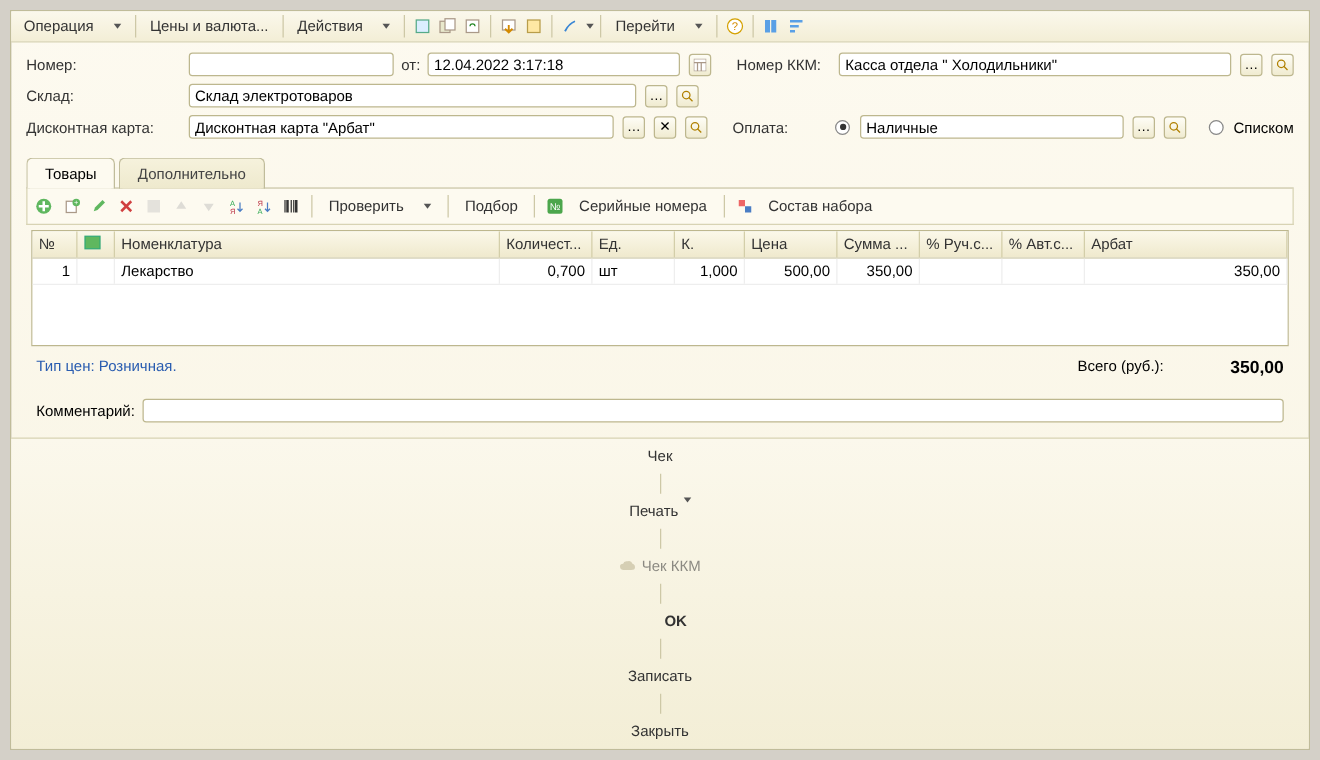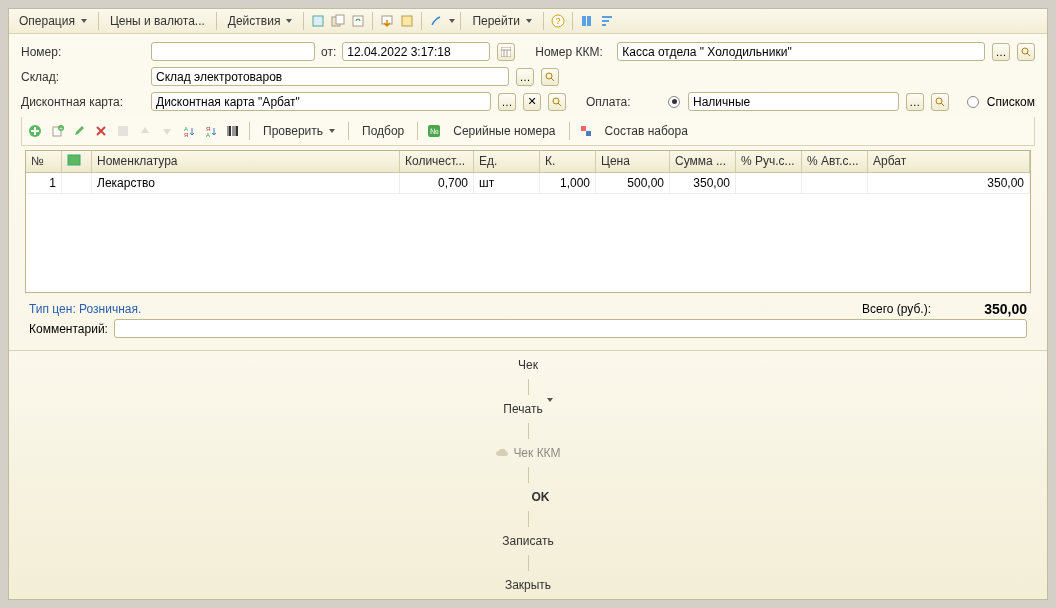--- a/index.html
+++ b/index.html
@@ -29,21 +29,21 @@
     background: linear-gradient(#fbf8ec, #f3eed6);
     gap: 2px;
     flex-wrap: wrap;
   }
   .menu-item {
     padding: 3px 6px;
     color: #333;
     cursor: pointer;
     display: flex;
     align-items: center;
-    gap: 4px;
+    gap: 14px;
   }
   .dropdown-arrow {
     width: 0; height: 0;
     border-left: 3px solid transparent;
     border-right: 3px solid transparent;
     border-top: 4px solid #555;
     margin-left: 2px;
   }
   .toolbar-sep {
     width: 1px;
@@ -162,21 +162,21 @@
     border-right: 1px solid #eee;
     font-size: 12px;
     overflow: hidden;
     white-space: nowrap;
   }
   .right { text-align: right; }
   .footer-info {
     padding: 4px 8px;
     display: flex;
     flex-direction: column;
-    gap: 2px;
+    gap: 18px;
   }
   .footer-row {
     display: flex;
     align-items: center;
     gap: 6px;
   }
   .bottom-bar {
     border-top: 1px solid #d8d3b4;
     padding: 4px 8px;
     display: flex;
@@ -311,21 +311,21 @@
   </div>
 
   <div class="form-body">
 
     <div class="form-row">
       <div class="form-label" style="width:124px">Номер:</div>
       <div class="input-box" style="width:164px">
           <span></span>
         </div>
       <div class="form-label">от:</div>
-      <div class="input-box" style="width:148px">
+      <div class="input-box" style="width:202px">
           <span>12.04.2022  3:17:18</span>
         </div>
       <div class="input-suffix-btn">
           <svg width="10" height="10">
             <rect x="0" y="0" width="10" height="10" fill="#fff" stroke="#a98"></rect>
             <line x1="0" y1="3" x2="10" y2="3" stroke="#a98"></line>
             <line x1="3" y1="3" x2="3" y2="10" stroke="#a98"></line>
             <line x1="6" y1="3" x2="6" y2="10" stroke="#a98"></line>
           </svg>
         </div>
@@ -381,20 +381,24 @@
           <svg width="10" height="10">
             <circle cx="4" cy="4" r="3" fill="none" stroke="#b08000"></circle>
             <line x1="6" y1="6" x2="9" y2="9" stroke="#b08000"></line>
           </svg>
         </div>
       <div style="width:6px"></div>
       <span class="radio"></span>
       <span>Списком</span>
     </div>
 
+    <div class="tabs">
+      <div class="tab active"><span>Товары</span></div>
+      <div class="tab"><span>Дополнительно</span></div>
+    </div>
 
     <div class="grid-toolbar">
       <div class="toolbar-icon">
           <svg width="14" height="14">
             <circle cx="7" cy="7" r="6" fill="#5fb75f"></circle>
             <line x1="7" y1="3" x2="7" y2="11" stroke="#fff" stroke-width="2"></line>
             <line x1="3" y1="7" x2="11" y2="7" stroke="#fff" stroke-width="2"></line>
           </svg>
         </div>
       <div class="toolbar-icon">

